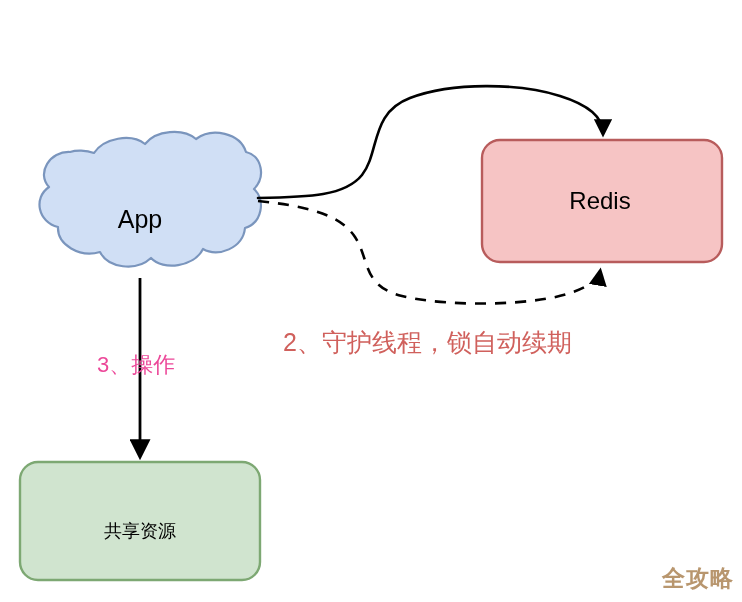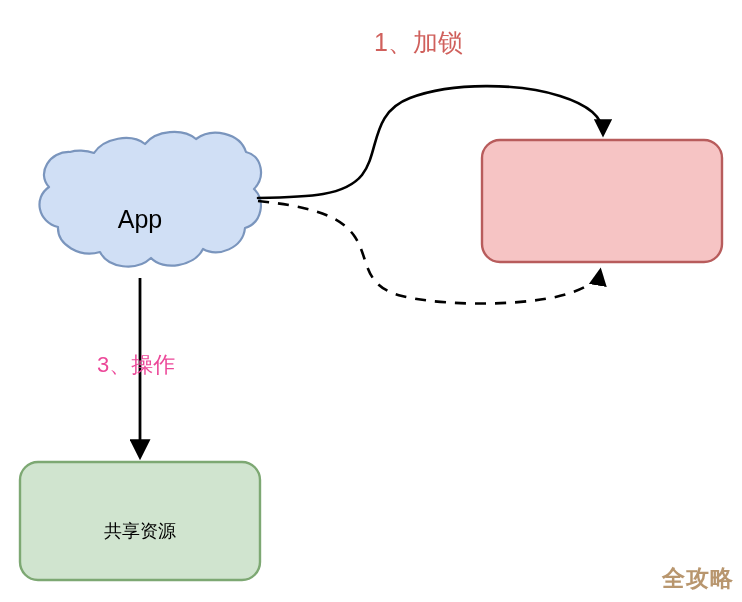--- a/index.html
+++ b/index.html
@@ -134,23 +134,24 @@
              C 306 206, 340 214, 355 237
              C 370 260, 362 286, 402 296
              C 452 308, 540 305, 573 292
              C 592 285, 599 278, 600 272" fill="none" stroke="#000000" stroke-width="2.6" stroke-dasharray="11 9" stroke-linecap="butt" marker-end="url(#arrow-dashed)"></path>
 
     <line id="edge-operate-path" x1="140" y1="278" x2="140" y2="455" stroke="#000000" stroke-width="2.8" marker-end="url(#arrow-down)"></line>
   </svg>
 
   <div class="node-label" id="app-label">App</div>
 
+  <div class="node-label" id="redis-label">Redis</div>
 
   <div class="node-label" id="resource-label">共享资源</div>
 
-  <div class="edge-label" id="edge-label-1">1、加锁</div>
 
+  <div class="edge-label" id="edge-label-2">2、守护线程，锁自动续期</div>
 
   <div class="edge-label" id="edge-label-3">3、操作</div>
 
   <div id="watermark">全攻略</div>
 
 </div>
 
 </body></html>

